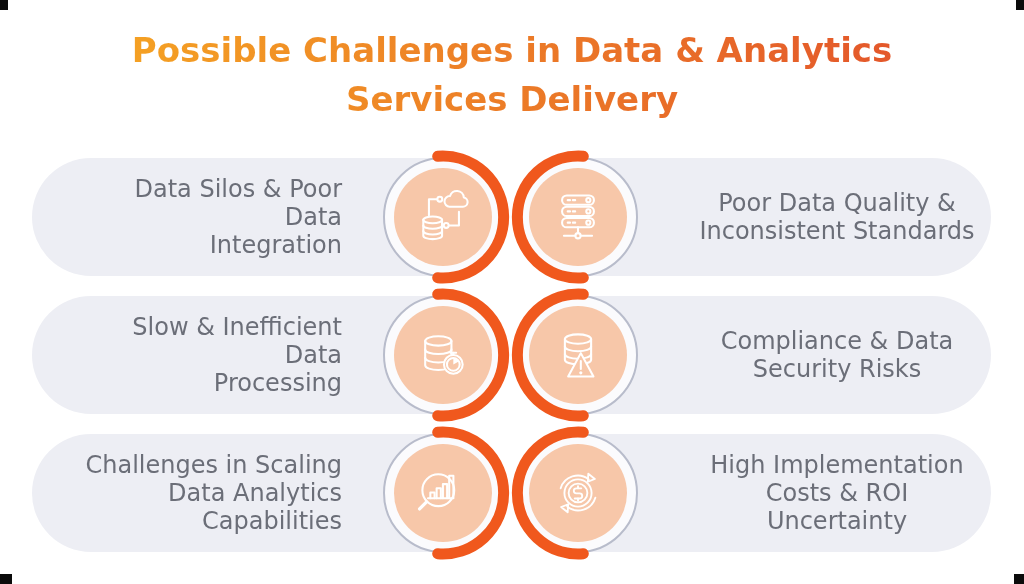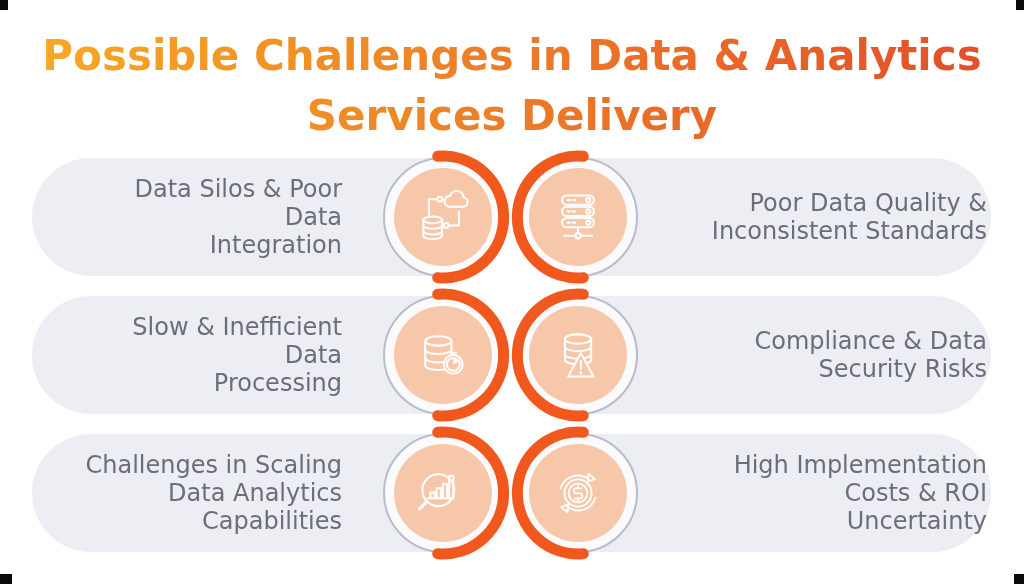--- a/index.html
+++ b/index.html
@@ -6,35 +6,35 @@
   .stage{position:relative;width:1024px;height:584px;background:#ffffff;overflow:hidden;
          font-family:"DejaVu Sans","Liberation Sans",sans-serif;}
   
   .corner{position:absolute;background:#0b0b0b;}
   .corner.tl{left:0;top:0;width:8px;height:10px;}
   .corner.tr{right:0;top:0;width:8px;height:10px;}
   .corner.bl{left:0;bottom:0;width:12px;height:10px;}
   .corner.br{right:0;bottom:0;width:10px;height:10px;}
   
   .title{position:absolute;top:26px;left:0;width:1024px;margin:0;
-         text-align:center;font-size:42px;font-weight:700;line-height:1.44;
+         text-align:center;font-size:34px;font-weight:700;line-height:1.44;
          white-space:pre-line;letter-spacing:0px;
          background:linear-gradient(90deg,#F6A723 6%,#E2512B 94%);
          -webkit-background-clip:text;background-clip:text;
          color:transparent;-webkit-text-fill-color:transparent;}
   
   .row{position:absolute;left:32px;width:959px;height:118px;}
   .row.r1{top:158px;} .row.r2{top:296px;} .row.r3{top:434px;}
   .pill{position:absolute;top:0;height:118px;background:#EDEEF4;border-radius:59px;z-index:1;}
   .pill.left{left:0;width:463px;}
   .pill.right{left:491px;width:468px;}
   .label{position:absolute;top:50%;transform:translateY(-50%);z-index:3;
          color:#6B6E78;font-size:24px;line-height:28px;white-space:pre-line;}
   .label.left{left:40px;width:270px;text-align:right;}
-  .label.right{left:655px;width:300px;text-align:right;}
+  .label.right{left:655px;width:300px;text-align:center;}
   .circle{position:absolute;top:-11px;width:140px;height:140px;z-index:2;}
   .circle.cl{left:341px;}
   .circle.cr{left:476px;}
   .icon{position:absolute;left:40px;top:40px;width:60px;height:60px;}
   .icon *{vector-effect:none;}
 </style>
 </head>
 <body>
 
 <div class="stage">

